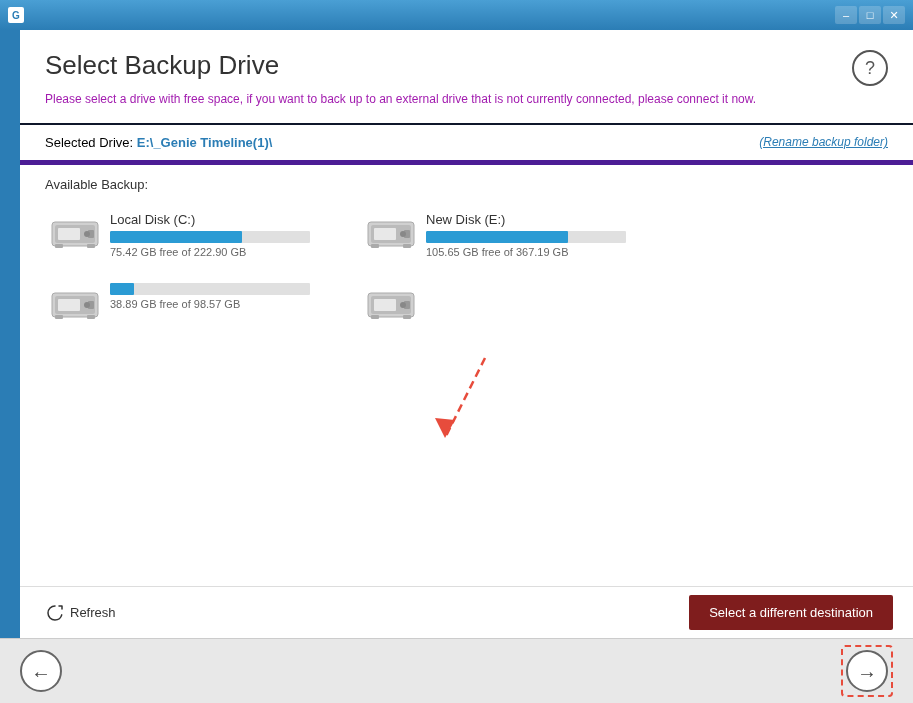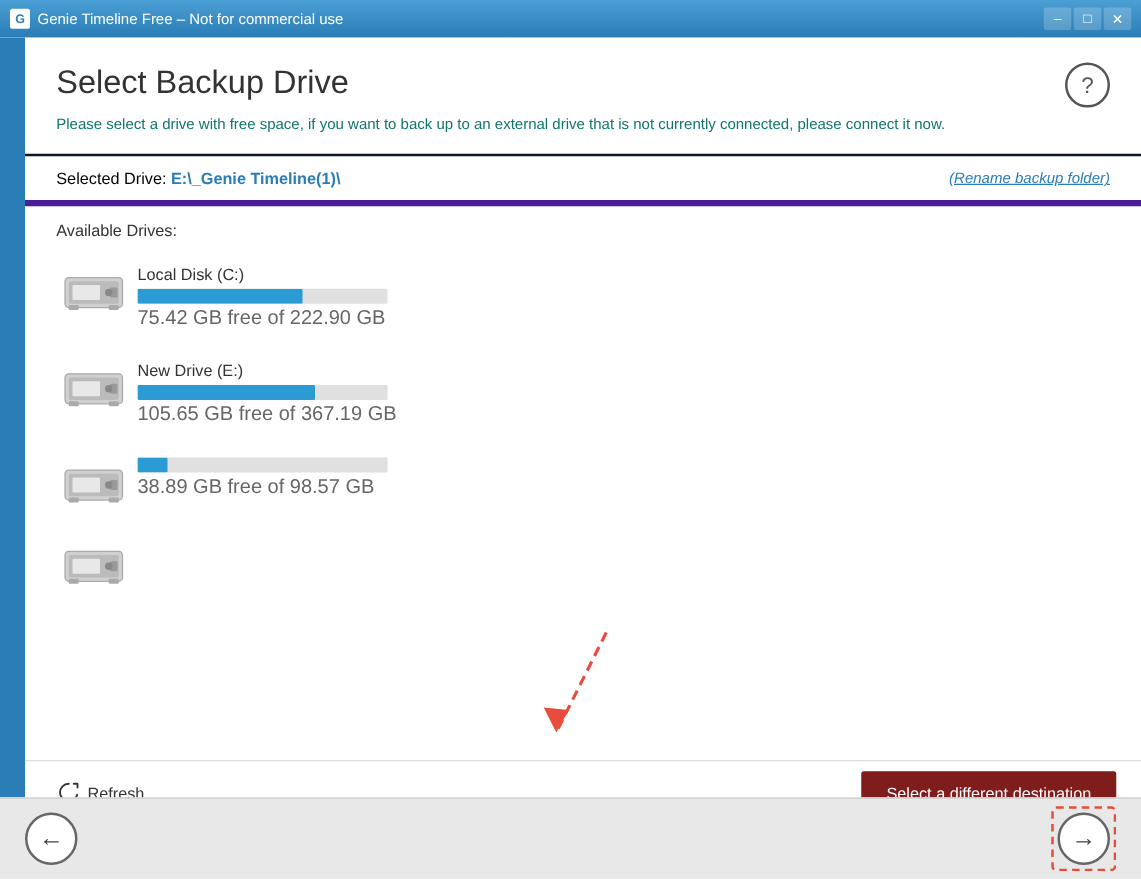--- a/index.html
+++ b/index.html
@@ -88,21 +88,21 @@
       position: relative;
     }
     .header-title {
       font-size: 26px;
       font-weight: 300;
       color: #333;
       margin-bottom: 10px;
     }
     .header-subtitle {
       font-size: 12px;
-      color: #0f766e;
+      color: #a21caf;
       line-height: 1.4;
     }
     .help-circle {
       position: absolute;
       right: 25px;
       top: 20px;
       width: 36px;
       height: 36px;
       border: 2px solid #555;
       border-radius: 50%;
@@ -142,21 +142,20 @@
     .drives-label {
       font-size: 13px;
       color: #333;
       margin-bottom: 15px;
       font-weight: normal;
     }
     .drives-grid {
       display: flex;
       flex-wrap: wrap;
       gap: 15px 46px;
-      flex-direction: column;
     }
     .drive-item {
       display: flex;
       align-items: flex-start;
       gap: 10px;
       cursor: pointer;
       padding: 5px;
       border-radius: 4px;
       min-width: 200px;
     }
@@ -180,21 +179,21 @@
       border-radius: 1px;
       margin-bottom: 3px;
       overflow: hidden;
     }
     .drive-bar-fill {
       height: 100%;
       background: #2b9bd4;
       border-radius: 1px;
     }
     .drive-free {
-      font-size: 16px;
+      font-size: 11px;
       color: #666;
     }
 
     
     .arrow-area {
       position: relative;
       height: 120px;
     }
     .dashed-arrow {
       position: absolute;
@@ -278,21 +277,20 @@
       font-size: 20px;
       color: #444;
     }
   </style>
 </head>
 <body>
 
 <div class="title-bar">
   <div class="title-bar-left">
     <div class="title-icon">G</div>
-    <span>Genie Timeline Free – Not for commercial use</span>
   </div>
   <div class="title-bar-controls">
     <button class="title-bar-btn">–</button>
     <button class="title-bar-btn">□</button>
     <button class="title-bar-btn close">✕</button>
   </div>
 </div>
 
 <div class="main-container">
 
@@ -312,21 +310,21 @@
 
     <div class="selected-drive-row">
       <div>
         <span>Selected Drive: </span>
         <span class="selected-drive-path">E:\_Genie Timeline(1)\</span>
       </div>
       <a class="rename-link">(Rename backup folder)</a>
     </div>
 
     <div class="drives-section">
-      <div class="drives-label">Available Drives:</div>
+      <div class="drives-label">Available Backup:</div>
       <div class="drives-grid" id="drives-grid">
 
       <div class="drive-item">
       <div class="drive-icon">
         <svg viewBox="0 0 50 38" xmlns="http://www.w3.org/2000/svg">
 
           <rect x="2" y="8" width="46" height="24" rx="3" ry="3" fill="#d0d0d0" stroke="#aaa" stroke-width="1"></rect>
           <rect x="5" y="11" width="40" height="18" rx="2" fill="#bbb"></rect>
           <rect x="8" y="14" width="22" height="12" rx="1" fill="#e8e8e8"></rect>
 
@@ -354,21 +352,21 @@
           <rect x="8" y="14" width="22" height="12" rx="1" fill="#e8e8e8"></rect>
 
           <rect x="38" y="16" width="6" height="8" rx="1" fill="#999"></rect>
           <circle cx="37" cy="20" r="3" fill="#888"></circle>
 
           <rect x="5" y="30" width="8" height="4" rx="1" fill="#aaa"></rect>
           <rect x="37" y="30" width="8" height="4" rx="1" fill="#aaa"></rect>
         </svg>
       </div>
       <div class="drive-info">
-        <div class="drive-name">New Drive (E:)</div>
+        <div class="drive-name">New Disk (E:)</div>
         <div class="drive-bar-container">
           <div class="drive-bar-fill" style="width:71%; background:#2b9bd4;"></div>
         </div>
         <div class="drive-free">105.65 GB free of 367.19 GB</div>
       </div>
     </div>
           <div class="drive-item">
       <div class="drive-icon">
         <svg viewBox="0 0 50 38" xmlns="http://www.w3.org/2000/svg">
 

